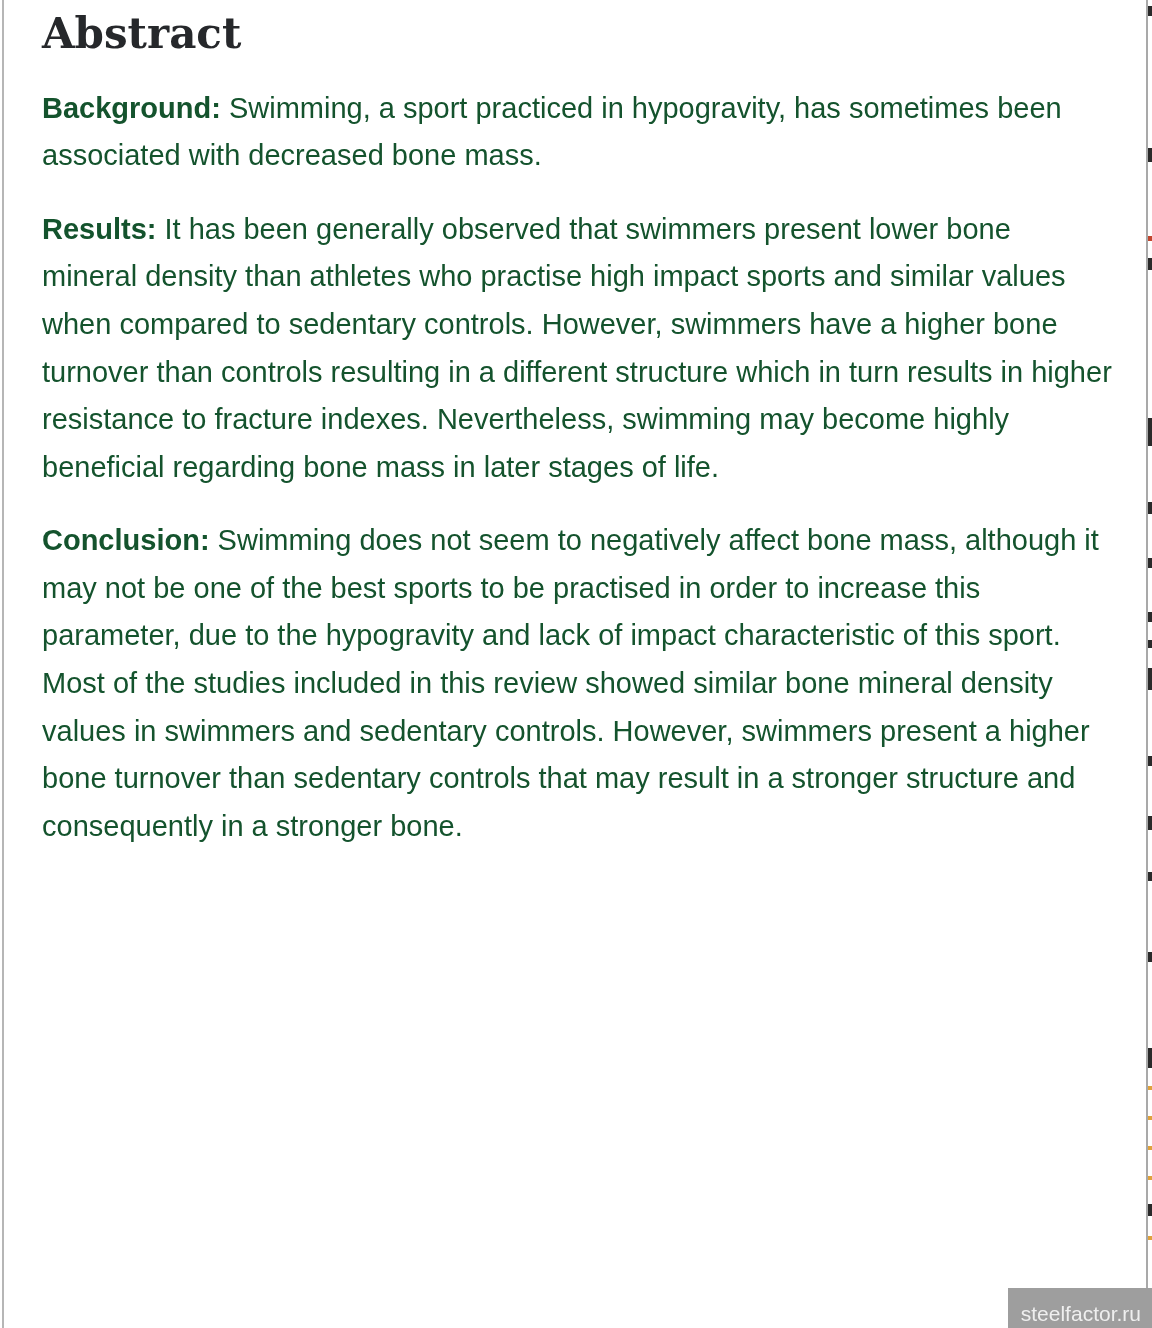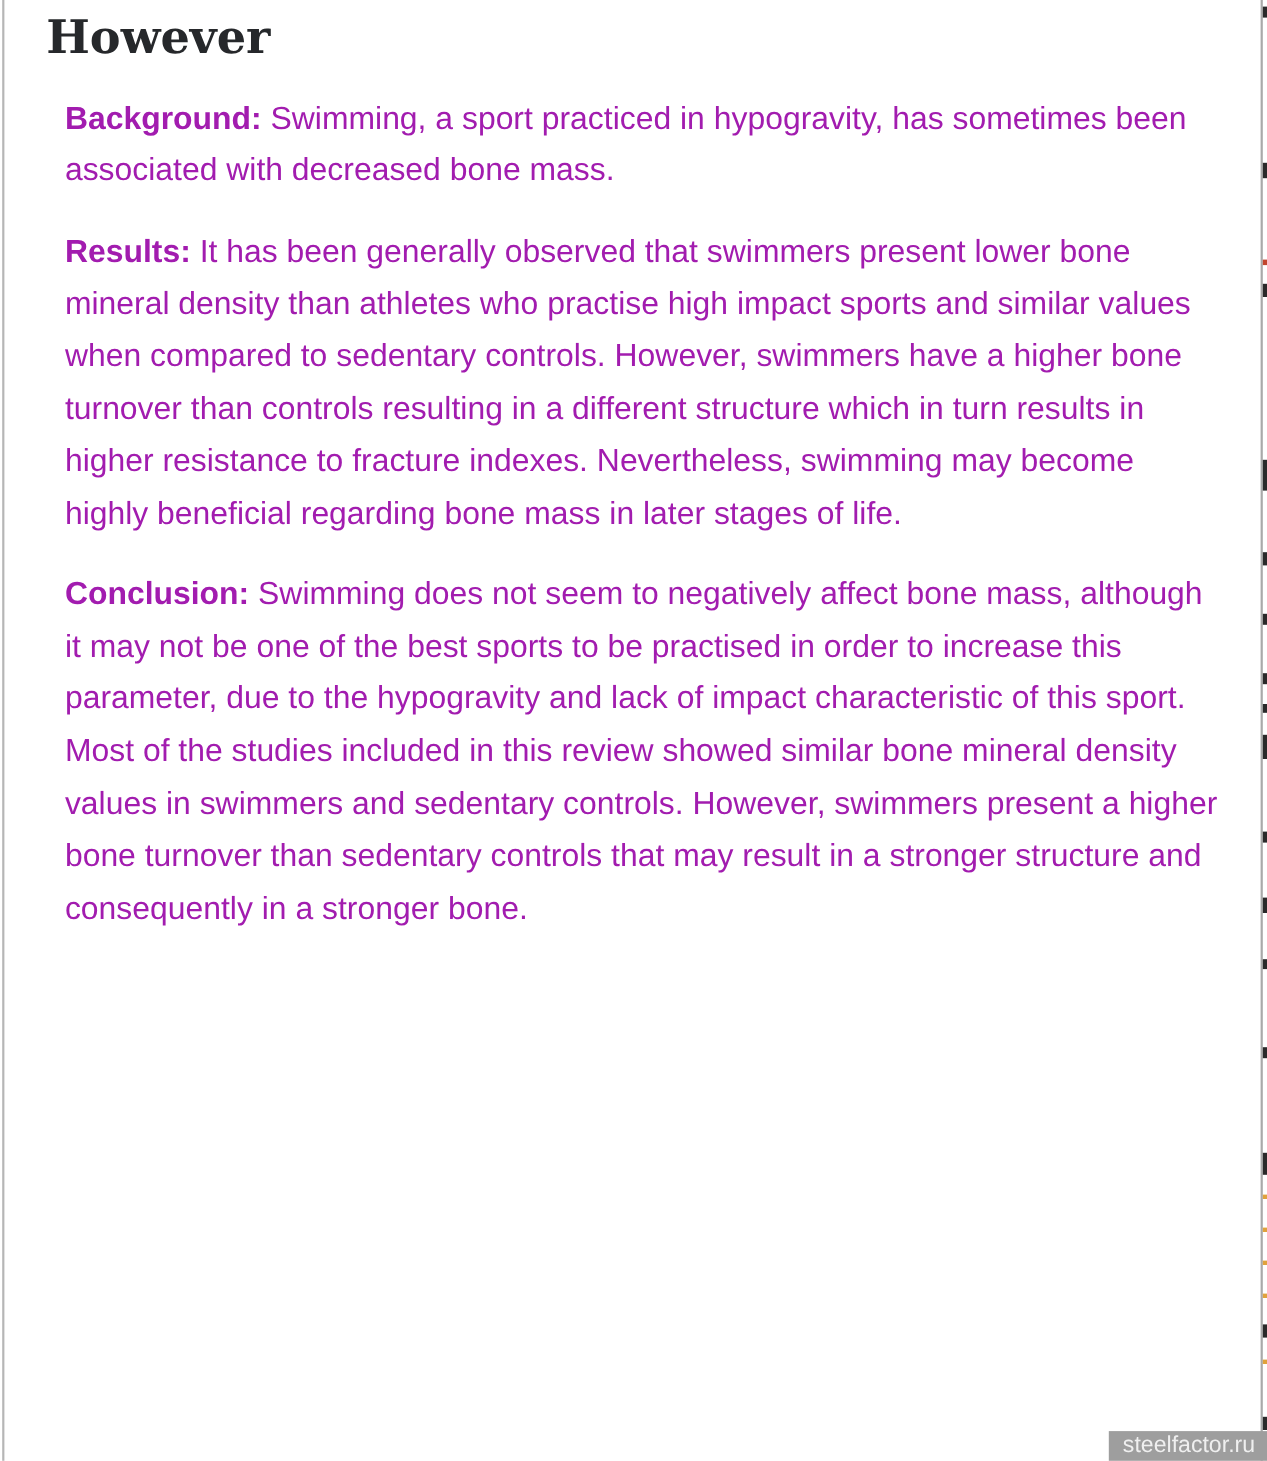--- a/index.html
+++ b/index.html
@@ -47,44 +47,44 @@
     font-family: "DejaVu Serif", "Liberation Serif", serif;
     font-weight: 700;
     font-size: 42px;
     line-height: 1.18;
     color: #26282b;
     margin: 9px 0 0 0;
   }
   p.abstract-paragraph {
     font-size: 29px;
     line-height: 47.6px;
-    margin: 26px 0 0 17px;
-    color: #a21caf;
+    margin: 26px 0 0 0;
+    color: #14532d;
   }
   p.abstract-paragraph .para-label {
     font-weight: 700;
   }
   .watermark {
     position: absolute;
     right: 0;
     bottom: 0;
     background: #9e9e9e;
     color: #efefef;
     font-size: 21px;
     line-height: 23px;
-    padding: 1px 11px 3px 13px;
+    padding: 14px 11px 3px 13px;
   }
 </style>
 </head>
 <body>
 
 <div class="left-edge-line"></div>
 
 <div class="content">
-  <h1 class="abstract-heading">However</h1>
+  <h1 class="abstract-heading">Abstract</h1>
 
   <p class="abstract-paragraph"><span class="para-label">Background:</span><span> Swimming, a sport practiced in hypogravity, has sometimes been associated with decreased bone mass.</span></p>
 
 
 
   <p class="abstract-paragraph"><span class="para-label">Results:</span><span> It has been generally observed that swimmers present lower bone mineral density than athletes who practise high impact sports and similar values when compared to sedentary controls. However, swimmers have a higher bone turnover than controls resulting in a different structure which in turn results in higher resistance to fracture indexes. Nevertheless, swimming may become highly beneficial regarding bone mass in later stages of life.</span></p>
 
   <p class="abstract-paragraph"><span class="para-label">Conclusion:</span><span> Swimming does not seem to negatively affect bone mass, although it may not be one of the best sports to be practised in order to increase this parameter, due to the hypogravity and lack of impact characteristic of this sport. Most of the studies included in this review showed similar bone mineral density values in swimmers and sedentary controls. However, swimmers present a higher bone turnover than sedentary controls that may result in a stronger structure and consequently in a stronger bone.</span></p>
 </div>
 

